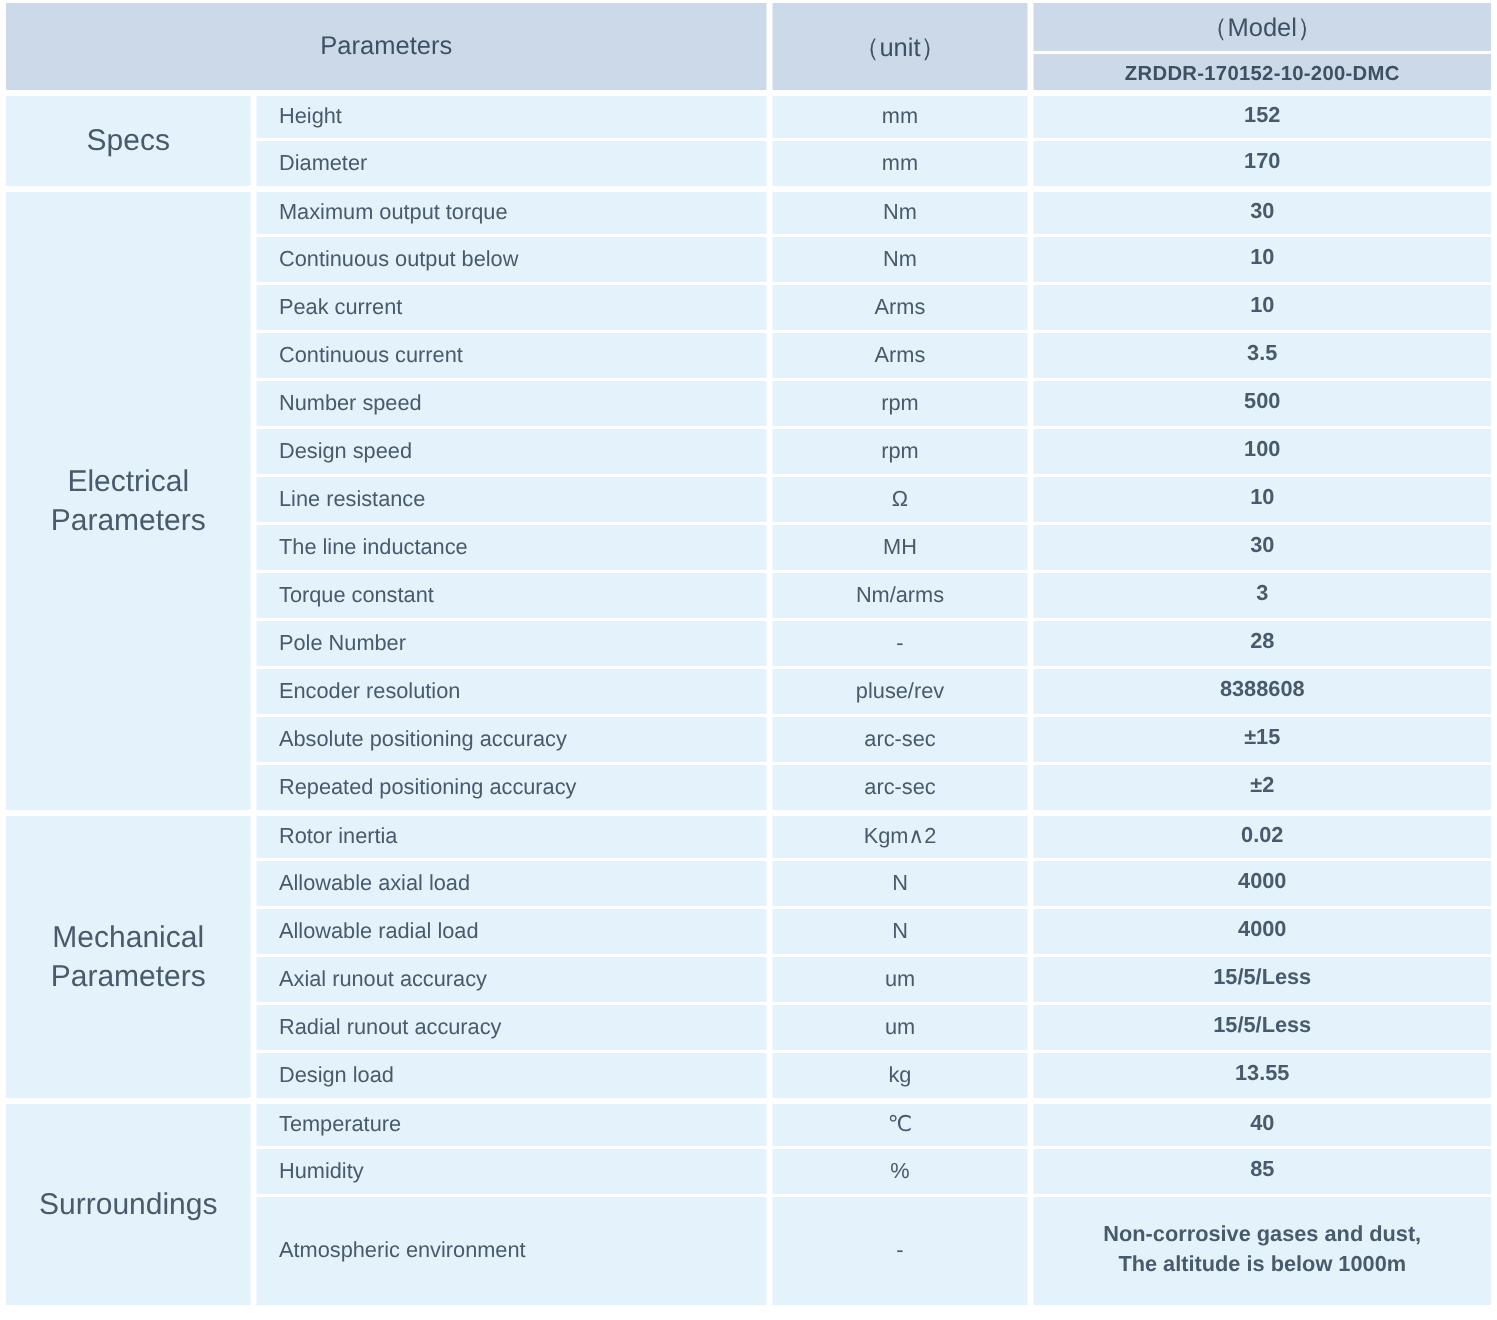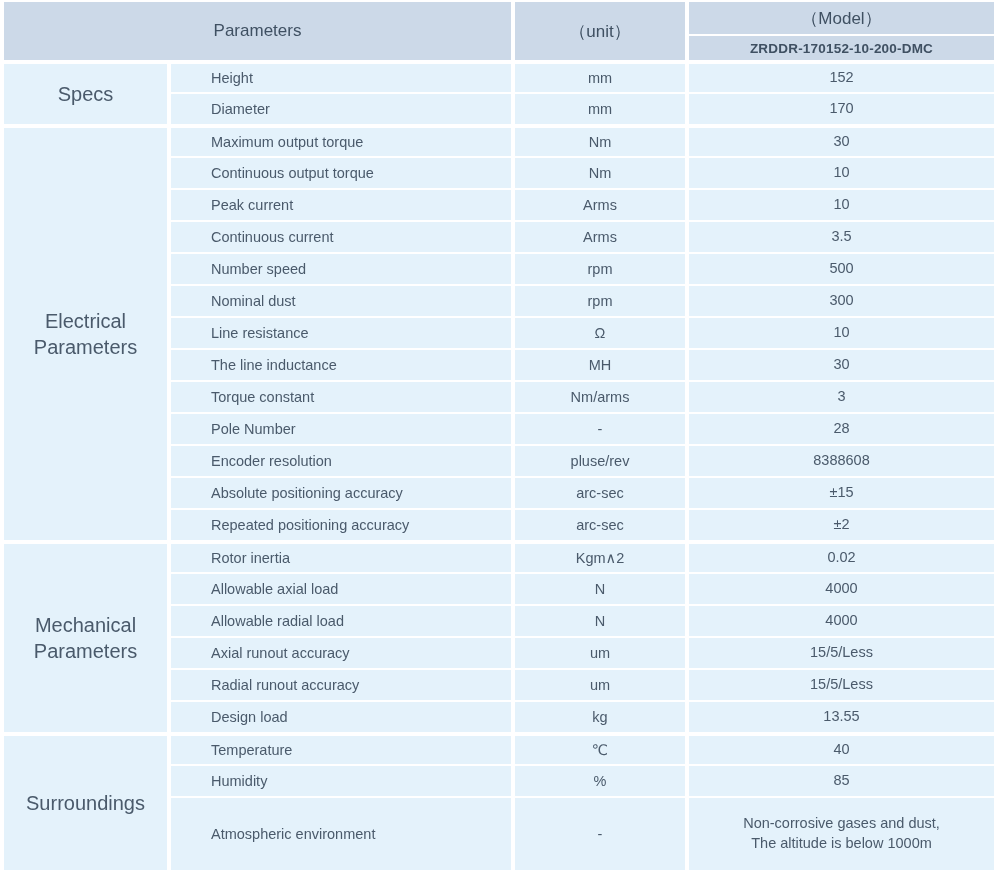--- a/index.html
+++ b/index.html
@@ -35,23 +35,23 @@
     font-size:17px;
     text-align:center;
   }
   th.model-value{font-size:13.5px;letter-spacing:0.2px;font-weight:bold;}
   td{
     background:var(--row-bg);
     color:var(--body-text);
     font-size:14.5px;
     text-align:center;
   }
-  td.param{text-align:left;padding-left:40px;}
+  td.param{text-align:left;padding-left:15px;}
   td.group{font-size:20px;white-space:pre-line;line-height:1.3;}
-  td.value{white-space:pre-line;line-height:1.35;}
+  td.value{white-space:pre-line;line-height:1.35;font-weight:bold;}
   tr.hrow1{height:32px;}
   tr.hrow2{height:24px;}
   tbody tr{height:30px;}
   tbody tr.tall{height:72px;}
   tbody tr.gs td{border-top:2px solid var(--gap);}
   .footnote{
     margin-top:7px;
     padding-left:2px;
     font-size:12.6px;
     letter-spacing:-0.1px;
@@ -94,43 +94,43 @@
     </tr>
 
     <tr class="gs">
       <td class="group" rowspan="13">Electrical
 Parameters</td>
       <td class="param">Maximum output torque</td>
       <td class="unit">Nm</td>
       <td class="value">30</td>
     </tr>
     <tr>
-      <td class="param">Continuous output torque</td>
+      <td class="param">Continuous output below</td>
       <td class="unit">Nm</td>
       <td class="value">10</td>
     </tr>
     <tr>
       <td class="param">Peak current</td>
       <td class="unit">Arms</td>
       <td class="value">10</td>
     </tr>
     <tr>
       <td class="param">Continuous current</td>
       <td class="unit">Arms</td>
       <td class="value">3.5</td>
     </tr>
     <tr>
       <td class="param">Number speed</td>
       <td class="unit">rpm</td>
       <td class="value">500</td>
     </tr>
     <tr>
-      <td class="param">Nominal dust</td>
+      <td class="param">Design speed</td>
       <td class="unit">rpm</td>
-      <td class="value">300</td>
+      <td class="value">100</td>
     </tr>
     <tr>
       <td class="param">Line resistance</td>
       <td class="unit">Ω</td>
       <td class="value">10</td>
     </tr>
     <tr>
       <td class="param">The line inductance</td>
       <td class="unit">MH</td>
       <td class="value">30</td>

